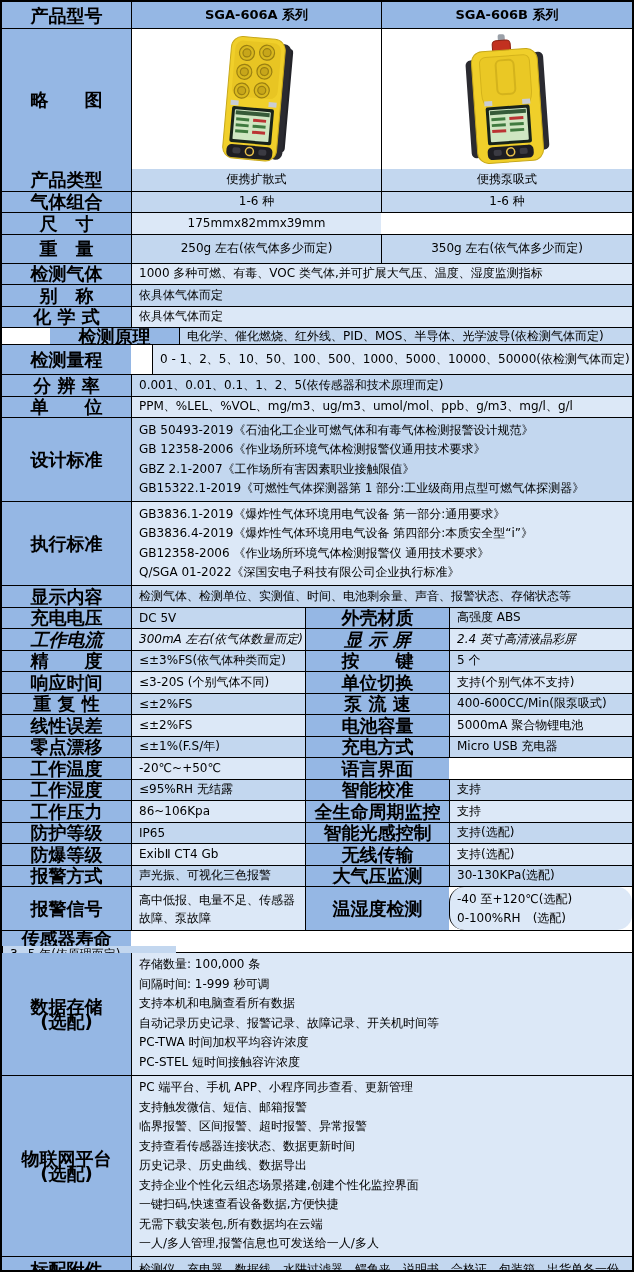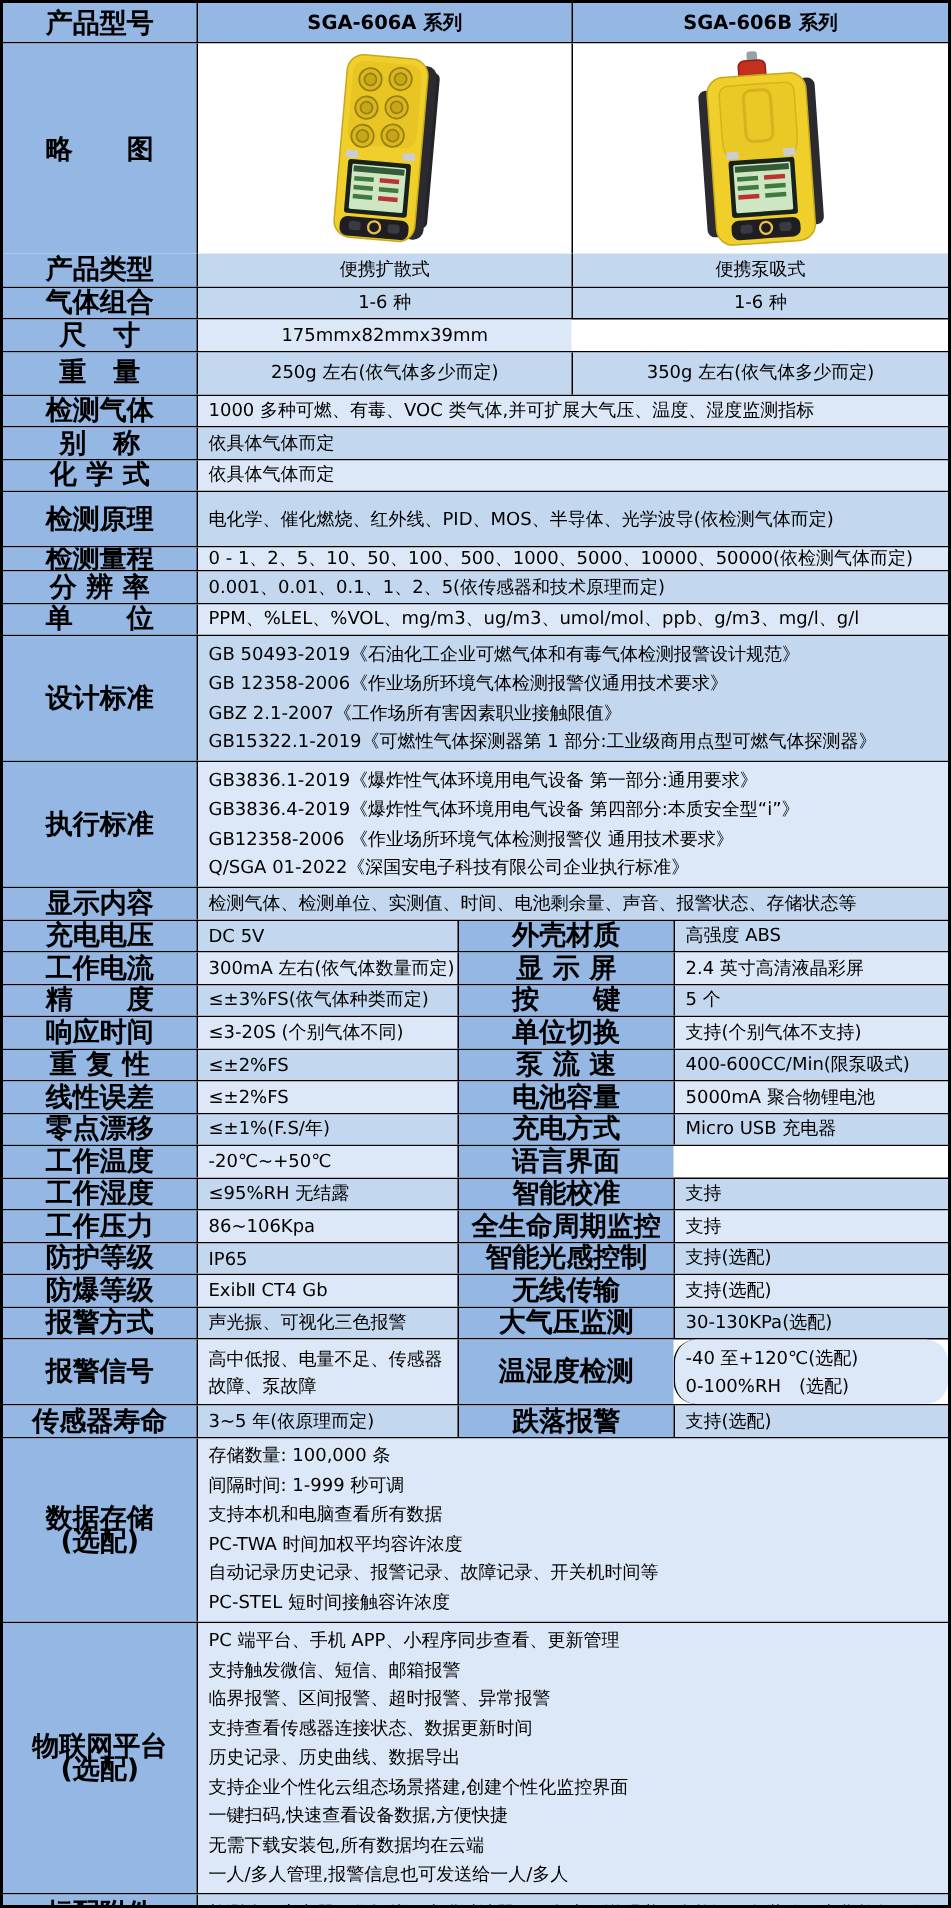--- a/index.html
+++ b/index.html
@@ -136,25 +136,25 @@
         <div class="cell val vspan bg-l">1000 多种可燃、有毒、VOC 类气体,并可扩展大气压、温度、湿度监测指标</div>
       </div>
       <div class="row" style="height: 21.5px;">
         <div class="cell label c1">别　称</div>
         <div class="cell val vspan bg-m">依具体气体而定</div>
       </div>
       <div class="row" style="height: 21.5px;">
         <div class="cell label c1">化 学 式</div>
         <div class="cell val vspan bg-l">依具体气体而定</div>
       </div>
-      <div class="row" style="height: 37px;">
+      <div class="row" style="height: 17px; padding-left: 48px;">
         <div class="cell label c1">检测原理</div>
         <div class="cell val vspan bg-m">电化学、催化燃烧、红外线、PID、MOS、半导体、光学波导(依检测气体而定)</div>
       </div>
-      <div class="row" style="height: 16px;">
+      <div class="row" style="height: 30px; gap: 21px;">
         <div class="cell label c1">检测量程</div>
         <div class="cell val vspan bg-l">0 - 1、2、5、10、50、100、500、1000、5000、10000、50000(依检测气体而定)</div>
       </div>
       <div class="row" style="height: 21.5px;">
         <div class="cell label c1">分 辨 率</div>
         <div class="cell val vspan bg-m">0.001、0.01、0.1、1、2、5(依传感器和技术原理而定)</div>
       </div>
       <div class="row" style="height: 21.5px;">
         <div class="cell label c1">单　　位</div>
         <div class="cell val vspan bg-l">PPM、%LEL、%VOL、mg/m3、ug/m3、umol/mol、ppb、g/m3、mg/l、g/l</div>
@@ -170,21 +170,21 @@
       <div class="row" style="height: 21.5px;">
         <div class="cell label c1">显示内容</div>
         <div class="cell val vspan bg-m">检测气体、检测单位、实测值、时间、电池剩余量、声音、报警状态、存储状态等</div>
       </div>
       <div class="row" style="height: 21.5px;">
         <div class="cell label c1">充电电压</div>
         <div class="cell val q1 bg-m">DC 5V</div>
         <div class="cell label q2">外壳材质</div>
         <div class="cell val q3 bg-m">高强度 ABS</div>
       </div>
-      <div class="row" style="height: 21.5px;">
+      <div class="row" style="height: 21.5px; font-style: italic;">
         <div class="cell label c1">工作电流</div>
         <div class="cell val q1 bg-l">300mA 左右(依气体数量而定)</div>
         <div class="cell label q2">显 示 屏</div>
         <div class="cell val q3 bg-l">2.4 英寸高清液晶彩屏</div>
       </div>
       <div class="row" style="height: 21.5px;">
         <div class="cell label c1">精　　度</div>
         <div class="cell val q1 bg-m">≤±3%FS(依气体种类而定)</div>
         <div class="cell label q2">按　　键</div>
         <div class="cell val q3 bg-m">5 个</div>
@@ -247,29 +247,29 @@
         <div class="cell val q1 bg-m">声光振、可视化三色报警</div>
         <div class="cell label q2">大气压监测</div>
         <div class="cell val q3 bg-m">30-130KPa(选配)</div>
       </div>
       <div class="row" style="height: 44px;">
         <div class="cell label c1">报警信号</div>
         <div class="cell val q1 wrap bg-l" style="white-space: normal;">高中低报、电量不足、传感器故障、泵故障</div>
         <div class="cell label q2">温湿度检测</div>
         <div class="cell val q3 multi2 bg-l"><div class="">-40 至+120℃(选配)</div><div class="">0-100%RH　(选配)</div></div>
       </div>
-      <div class="row" style="height: 21.5px;">
+      <div class="row" style="height: 21.5px; flex-direction: column;">
         <div class="cell label c1">传感器寿命</div>
         <div class="cell val q1 bg-m">3~5 年(依原理而定)</div>
         <div class="cell label q2">跌落报警</div>
         <div class="cell val q3 bg-m">支持(选配)</div>
       </div>
       <div class="row" style="height: 123px;">
         <div class="cell label c1"><div class="">数据存储</div><div class="">(选配)</div></div>
-        <div class="cell val vspan multi bg-l"><div class="">存储数量: 100,000 条</div><div class="">间隔时间: 1-999 秒可调</div><div class="">支持本机和电脑查看所有数据</div><div class="">PC-TWA 时间加权平均容许浓度</div><div class="">自动记录历史记录、报警记录、故障记录、开关机时间等</div><div class="">PC-STEL 短时间接触容许浓度</div></div>
+        <div class="cell val vspan multi bg-l"><div class="">存储数量: 100,000 条</div><div class="">间隔时间: 1-999 秒可调</div><div class="">支持本机和电脑查看所有数据</div><div class="">自动记录历史记录、报警记录、故障记录、开关机时间等</div><div class="">PC-TWA 时间加权平均容许浓度</div><div class="">PC-STEL 短时间接触容许浓度</div></div>
       </div>
       <div class="row" style="height: 181.5px;">
         <div class="cell label c1"><div class="">物联网平台</div><div class="">(选配)</div></div>
         <div class="cell val vspan multi bg-l"><div class="">PC 端平台、手机 APP、小程序同步查看、更新管理</div><div class="">支持触发微信、短信、邮箱报警</div><div class="">临界报警、区间报警、超时报警、异常报警</div><div class="">支持查看传感器连接状态、数据更新时间</div><div class="">历史记录、历史曲线、数据导出</div><div class="">支持企业个性化云组态场景搭建,创建个性化监控界面</div><div class="">一键扫码,快速查看设备数据,方便快捷</div><div class="">无需下载安装包,所有数据均在云端</div><div class="">一人/多人管理,报警信息也可发送给一人/多人</div></div>
       </div>
       <div class="row" style="height: 25px;">
         <div class="cell label c1">标配附件</div>
         <div class="cell val vspan bg-m">检测仪、充电器、数据线、水阱过滤器、鳄鱼夹、说明书、合格证、包装箱、出货单各一份</div>
       </div>
     </div>

